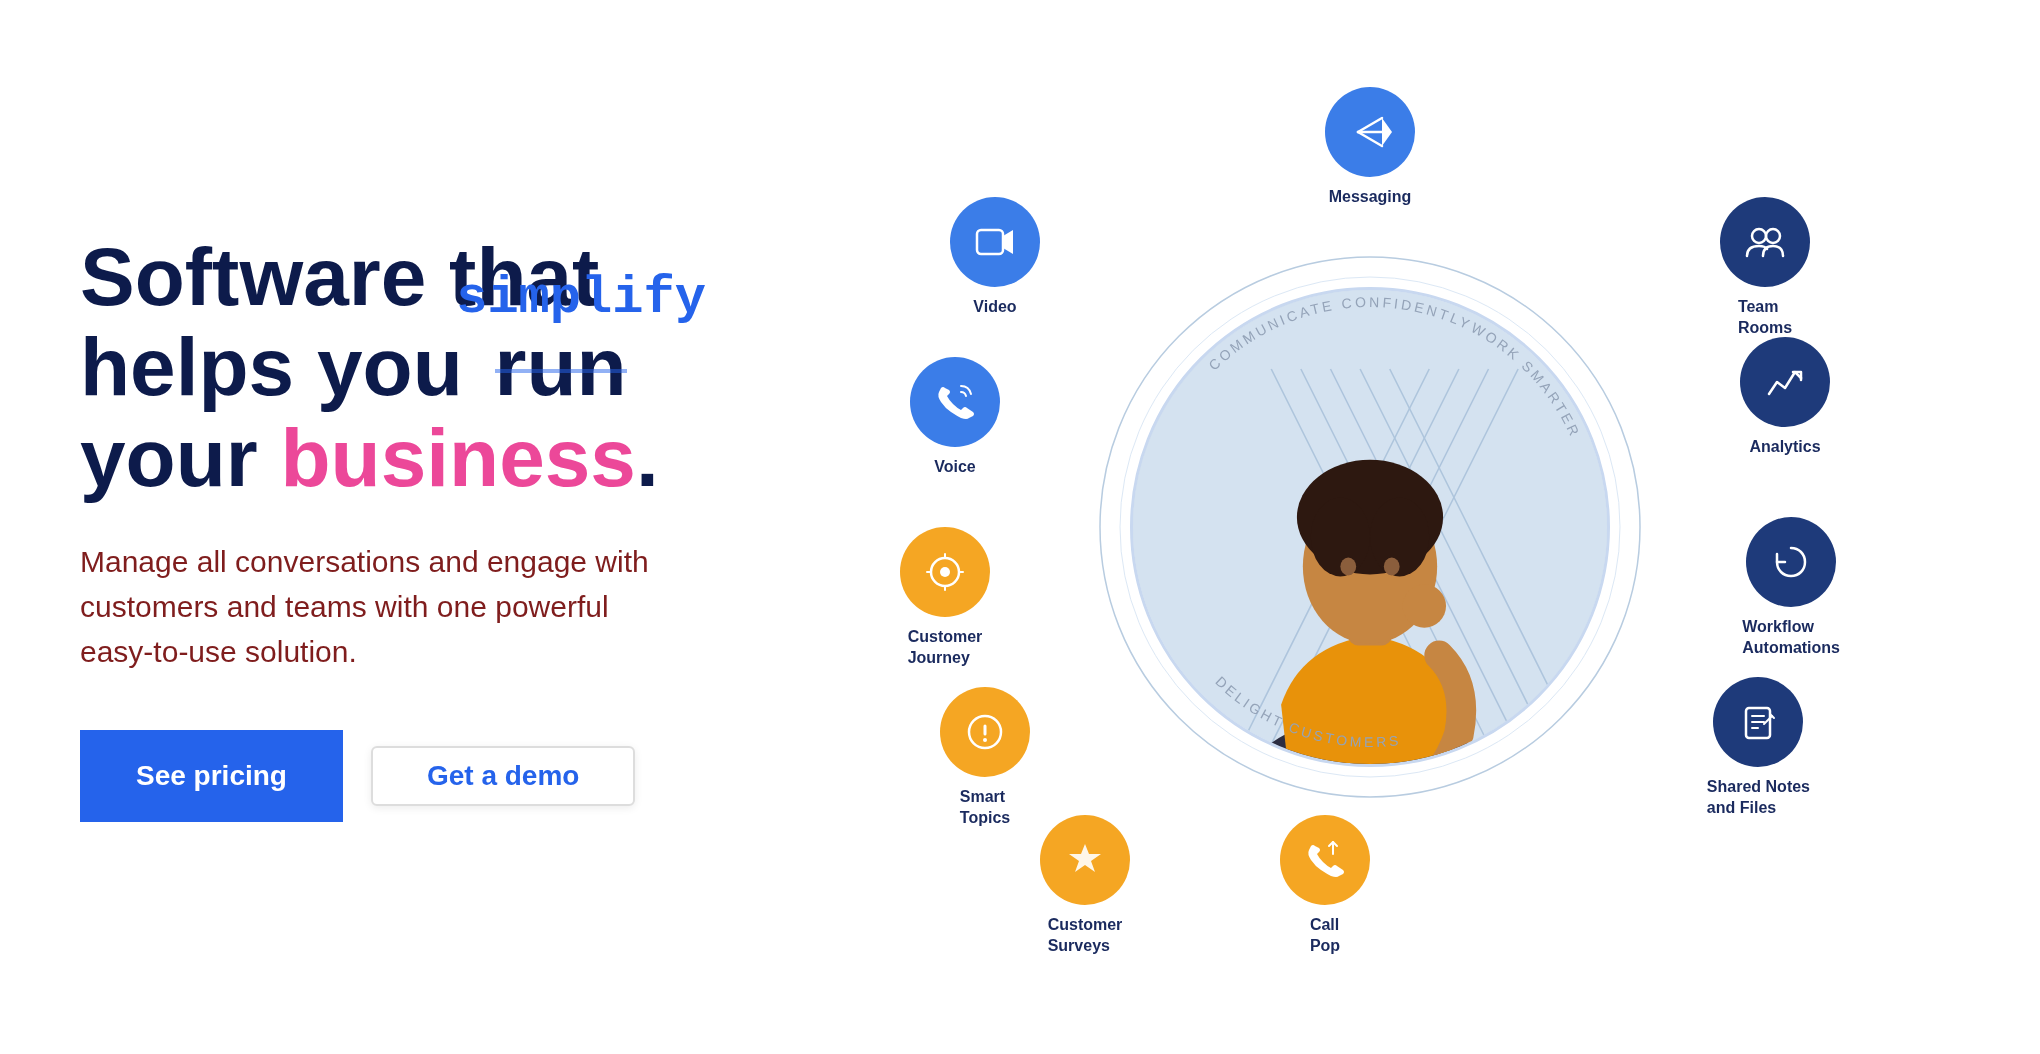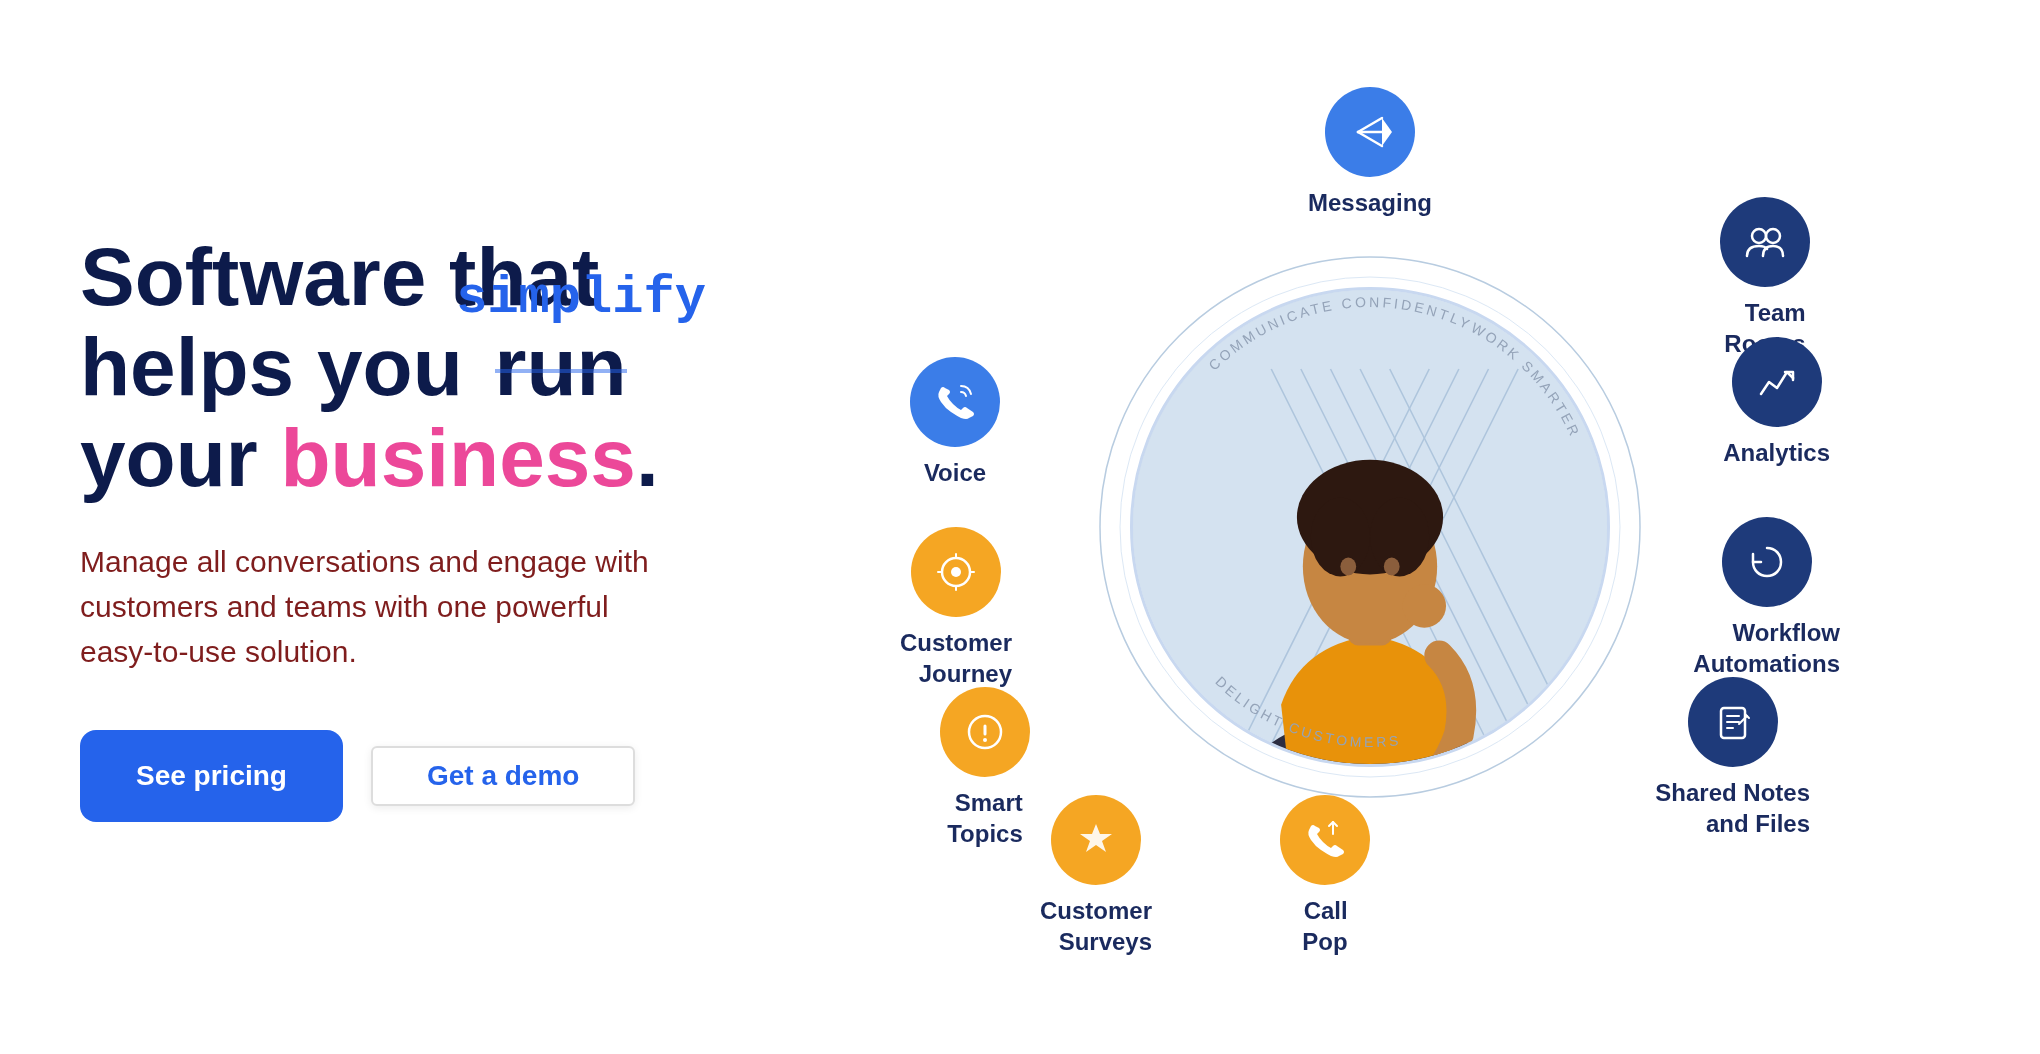--- a/index.html
+++ b/index.html
@@ -77,21 +77,21 @@
       align-items: center;
     }
     .btn-primary {
       background: #2563eb;
       color: #fff;
       font-size: 28px;
       font-weight: 700;
       padding: 30px 56px;
       border: none;
       cursor: pointer;
-      border-radius: 16px;
+      border-radius: 0;
     }
     .btn-secondary {
       background: #fff;
       color: #2563eb;
       font-size: 28px;
       font-weight: 700;
       padding: 12px 54px;
       border: 2px solid #ddd;
       cursor: pointer;
       border-radius: 6px;
@@ -174,24 +174,24 @@
     }
     .feature-icon.blue-light {
       background: #3b7de8;
       color: #fff;
     }
     .feature-icon.gold {
       background: #f5a623;
       color: #fff;
     }
     .feature-label {
-      font-size: 24px;
+      font-size: 16px;
       font-weight: 600;
       color: #1a2a5e;
-      text-align: right;
+      text-align: left;
       line-height: 1.3;
     }
 
     
     
     .feat-messaging { top: 20px; left: 50%; transform: translateX(-50%); }
     
     .feat-video { top: 130px; left: 30px; }
     
     .feat-teamrooms { top: 130px; right: 10px; }
@@ -313,20 +313,29 @@
           <svg class="icon-svg" viewBox="0 0 44 44" fill="none">
             <line x1="10" y1="22" x2="34" y2="8" stroke="white" stroke-width="2.5" stroke-linecap="round"></line>
             <line x1="10" y1="22" x2="34" y2="22" stroke="white" stroke-width="2.5" stroke-linecap="round"></line>
             <line x1="10" y1="22" x2="34" y2="36" stroke="white" stroke-width="2.5" stroke-linecap="round"></line>
             <polygon points="34,8 34,36 44,22" fill="white"></polygon>
           </svg>
         </div>
         <span class="feature-label">Messaging</span>
       </div>
 
+      <div class="feature feat-video">
+        <div class="feature-icon blue-light icon-sz-lg">
+          <svg class="icon-svg" viewBox="0 0 44 44" fill="none">
+            <rect x="4" y="10" width="26" height="24" rx="4" stroke="white" stroke-width="2.5"></rect>
+            <polygon points="30,16 40,10 40,34 30,28" fill="white"></polygon>
+          </svg>
+        </div>
+        <span class="feature-label">Video</span>
+      </div>
 
       <div class="feature feat-teamrooms">
         <div class="feature-icon blue-dark icon-sz-lg">
           <svg class="icon-svg" viewBox="0 0 44 44" fill="none">
             <circle cx="16" cy="16" r="7" stroke="white" stroke-width="2.5"></circle>
             <circle cx="30" cy="16" r="7" stroke="white" stroke-width="2.5"></circle>
             <path d="M4 36 Q4 26 16 26 Q22 26 24 29" stroke="white" stroke-width="2.5" stroke-linecap="round"></path>
             <path d="M20 36 Q20 26 30 26 Q40 26 40 36" stroke="white" stroke-width="2.5" stroke-linecap="round"></path>
           </svg>
         </div>

